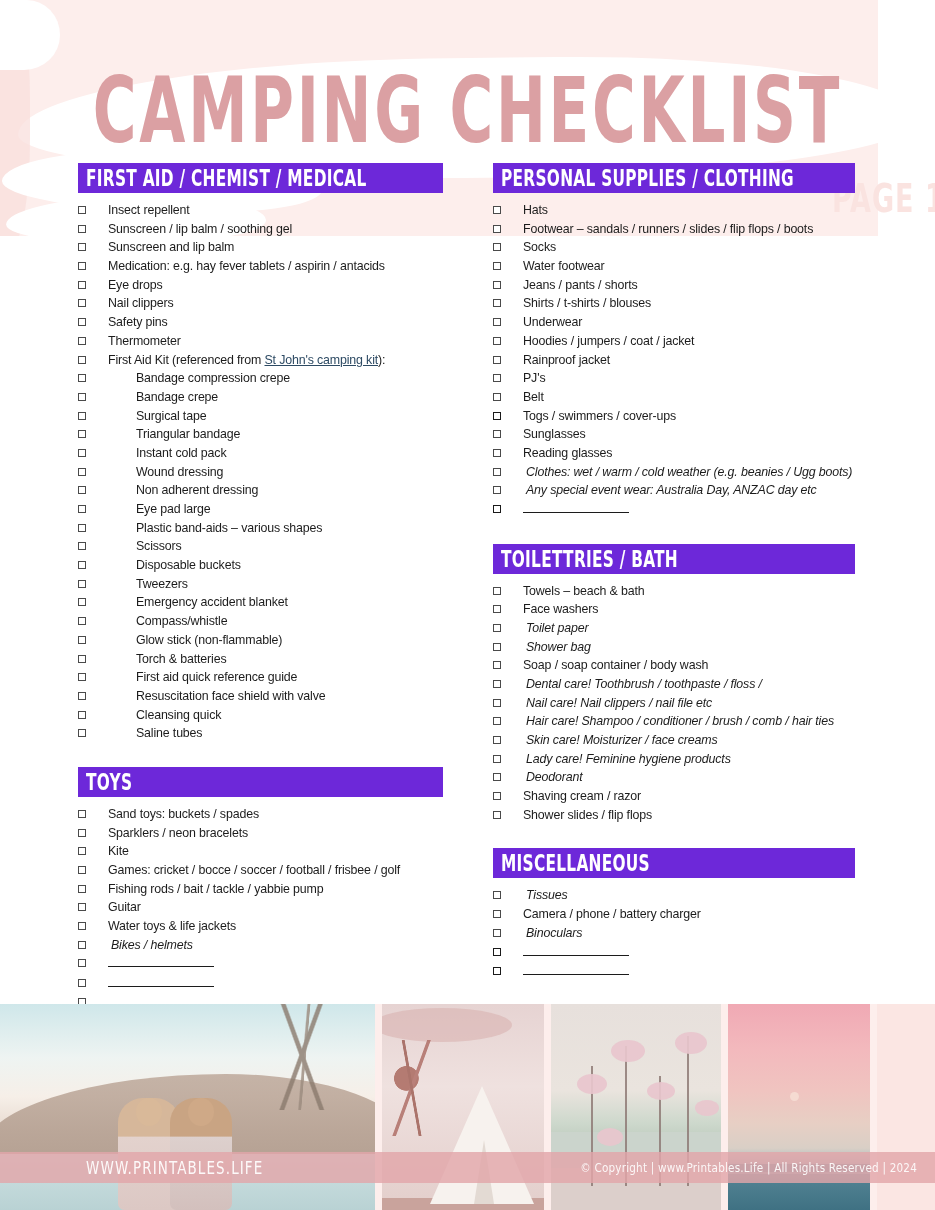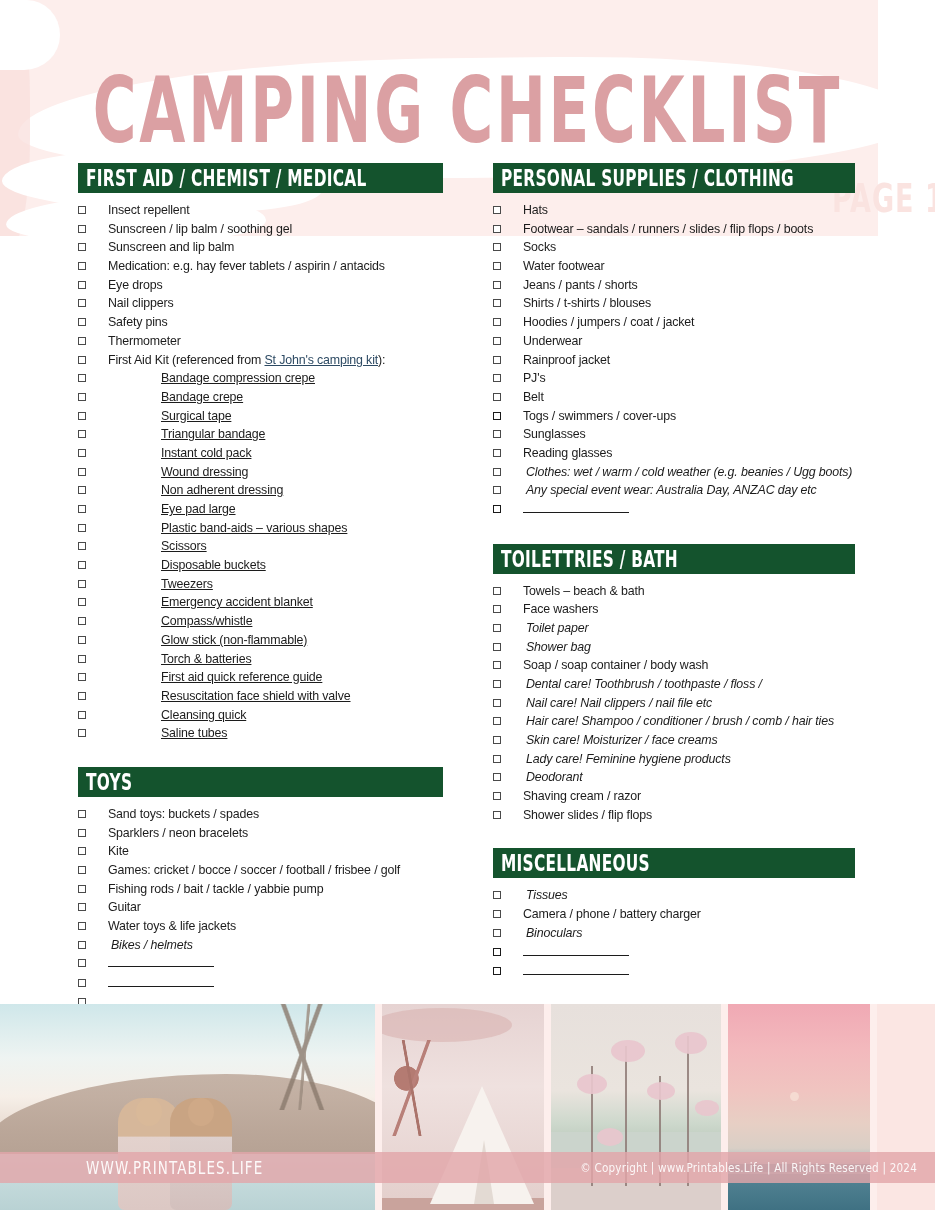--- a/index.html
+++ b/index.html
@@ -113,21 +113,21 @@
   .column {
     position: absolute;
     top: 163px;
   }
   #column-left  { left: 78px;  width: 365px; }
   #column-right { left: 493px; width: 362px; }
 
   .section { margin-bottom: 2px; }
 
   .section-header {
-    background: #14532d;
+    background: #6d28d9;
     height: 30px;
     display: flex;
     align-items: center;
     padding-left: 8px;
     box-sizing: border-box;
     margin-bottom: 8px;
   }
   .section-header-label {
     font-family: "DejaVu Sans Condensed", "Liberation Sans Narrow", "Liberation Sans", sans-serif;
     font-size: 19px;
@@ -158,21 +158,21 @@
   }
   .checkbox.bold { border-color: #1a1a1a; border-width: 1.3px; }
 
   .item-label {
     font-size: 12.4px;
     color: #1c1c1c;
     margin-left: 22px;
     white-space: nowrap;
     letter-spacing: -0.15px;
   }
-  .item.indent .item-label { margin-left: 75px; text-decoration: underline; }
+  .item.indent .item-label { margin-left: 50px; }
   .item.pad .item-label { margin-left: 25px; font-style: italic; }
 
   .blank-line {
     display: inline-block;
     width: 106px;
     border-bottom: 1.3px solid #1c1c1c;
     height: 11px;
     margin-left: 22px;
     margin-top: 1px;
   }
@@ -537,25 +537,25 @@
           <div class="item">
             <span class="checkbox"></span>
             <span class="item-label">Jeans / pants / shorts</span>
           </div>
           <div class="item">
             <span class="checkbox"></span>
             <span class="item-label">Shirts / t-shirts / blouses</span>
           </div>
           <div class="item">
             <span class="checkbox"></span>
+            <span class="item-label">Underwear</span>
+          </div>
+          <div class="item">
+            <span class="checkbox"></span>
             <span class="item-label">Hoodies / jumpers / coat / jacket</span>
-          </div>
-          <div class="item">
-            <span class="checkbox"></span>
-            <span class="item-label">Underwear</span>
           </div>
           <div class="item">
             <span class="checkbox"></span>
             <span class="item-label">Rainproof jacket</span>
           </div>
           <div class="item">
             <span class="checkbox"></span>
             <span class="item-label">PJ's</span>
           </div>
           <div class="item">

